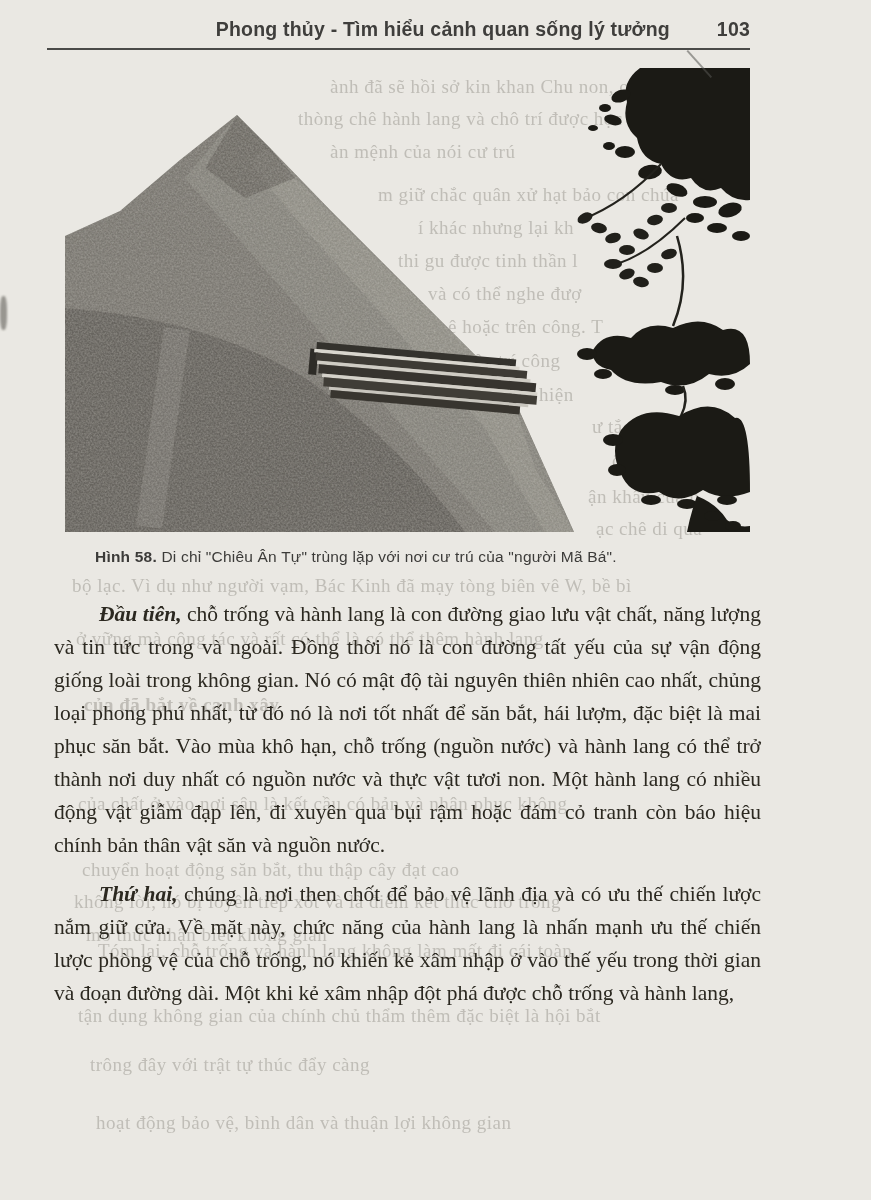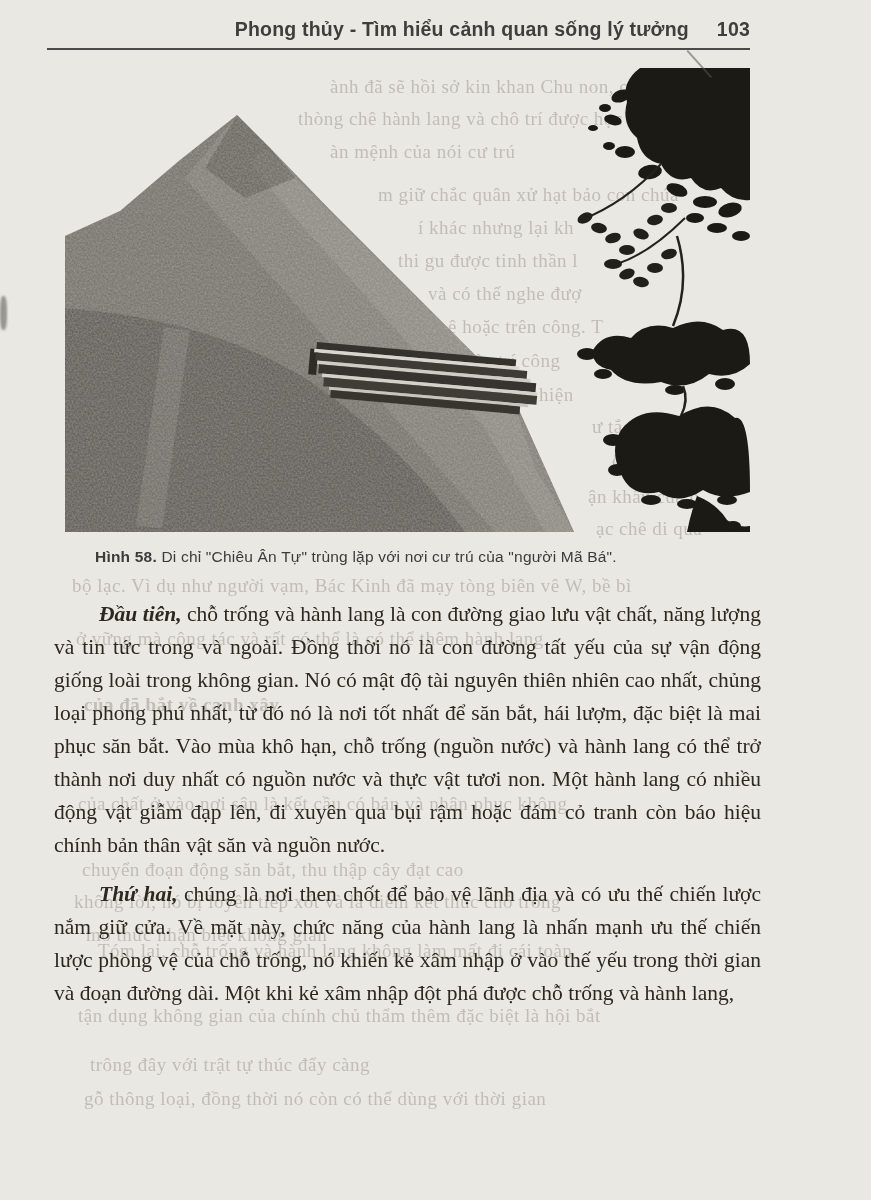--- a/index.html
+++ b/index.html
@@ -6,21 +6,21 @@
   .page{
     position:relative;
     width:871px;height:1200px;
     background:#eae8e3;
     overflow:hidden;
     font-family:"Liberation Serif","DejaVu Serif",serif;
   }
   
   .header{
     position:absolute;left:47px;top:18px;width:703px;height:26px;
-    display:flex;justify-content:flex-end;align-items:baseline;gap:28px;
+    display:flex;justify-content:flex-end;align-items:baseline;gap:47px;
     font-family:"Liberation Sans","DejaVu Sans",sans-serif;
     font-weight:bold;font-size:19.5px;color:#3f3e3c;letter-spacing:.2px;
     z-index:3;
   }
   .header-rule{
     position:absolute;left:47px;top:48px;width:703px;height:2px;
     background:#4a4a48;z-index:3;
   }
   .scan-scratch{
     position:absolute;left:688px;top:50px;width:36px;height:1.5px;
@@ -74,27 +74,27 @@
       <div class="bleed-line" style="left: 468px; top: 350px;">iêu trí công</div>
       <div class="bleed-line" style="left: 478px; top: 384px;">ành thị hiện</div>
       <div class="bleed-line" style="left: 592px; top: 416px;">ư tắc, chỗ trố</div>
       <div class="bleed-line" style="left: 612px; top: 450px;">ối không gi</div>
       <div class="bleed-line" style="left: 588px; top: 486px;">ận khẩu của b</div>
       <div class="bleed-line" style="left: 596px; top: 518px;">ạc chê di qua</div>
       <div class="bleed-line" style="left: 72px; top: 575px;">bộ lạc. Vì dụ như người vạm, Bác Kinh đã mạy tòng biên vê W, bề bì</div>
       <div class="bleed-line" style="left: 76px; top: 628px;">ở vững mà công tác và rất có thể là có thể thêm hành lang</div>
       <div class="bleed-line" style="left: 84px; top: 694px; font-weight: bold;">của đã bắt về cạnh xây</div>
       <div class="bleed-line" style="left: 78px; top: 793px;">của chất ở vào nơi sân là kết cầu có bản và nhân phục không</div>
-      <div class="bleed-line" style="left: 82px; top: 859px;">chuyển đoạn động săn bắt, thu thập cây đạt cao</div>
+      <div class="bleed-line" style="left: 82px; top: 859px;">chuyển hoạt động săn bắt, thu thập cây đạt cao</div>
       <div class="bleed-line" style="left: 74px; top: 891px;">không lời, nó bị loyên tiếp xốt và là điểm kết thúc chỗ trống</div>
       <div class="bleed-line" style="left: 86px; top: 924px;">mô thức nhận biết không gian</div>
       <div class="bleed-line" style="left: 98px; top: 940px;">Tóm lại, chỗ trống và hành lang không làm mất đi cái toàn</div>
       <div class="bleed-line" style="left: 78px; top: 1005px;">tận dụng không gian của chính chủ thẩm thêm đặc biệt là hội bắt</div>
       <div class="bleed-line" style="left: 90px; top: 1054px;">trông đây với trật tự thúc đẩy càng</div>
-      <div class="bleed-line" style="left: 84px; top: 1088px;">gỗ thông loại, đồng thời nó còn có thể dùng với thời gian</div>
+      <div class="bleed-line" style="left: 96px; top: 1112px;">hoạt động bảo vệ, bình dân và thuận lợi không gian</div>
     </div>
 
   <div class="header">
     <span>Phong thủy - Tìm hiểu cảnh quan sống lý tưởng</span>
     <span>103</span>
   </div>
   <div class="header-rule"></div>
   <div class="scan-scratch"></div>
   <div class="scan-smudge"></div>
 

